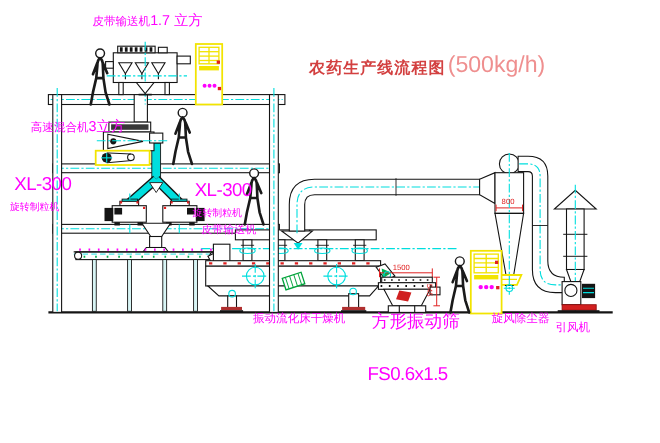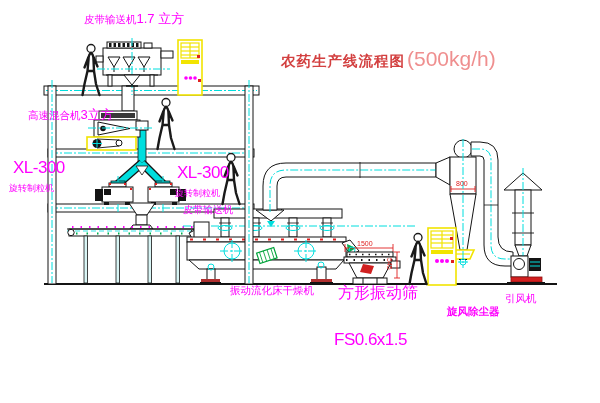--- a/index.html
+++ b/index.html
@@ -331,20 +331,20 @@
 <div class="lbl lbl-model" style="left:177px;top:164px;">XL-300</div>
 <div class="lbl" style="left:175px;top:189px;font-size:9px;">旋转制粒机</div>
 
 <div class="lbl lbl-sm" style="left:143px;top:205px;margin-left:40px;">皮带输送机</div>
 
 <div class="lbl" style="left:220px;top:285px;font-size:10.5px;margin-left:10px;">振动流化床干燥机</div>
 
 <div class="lbl" style="left:338px;top:285px;font-size:16px;">方形振动筛</div>
 <div class="lbl lbl-model" style="left:334px;top:296px;margin-top:35px;">FS0.6x1.5</div>
 
-<div class="lbl" style="left:447px;top:306px;font-size:10.5px;font-weight:bold;">旋风除尘器</div>
+<div class="lbl" style="left:447px;top:285px;font-size:10.5px;">旋风除尘器</div>
 <div class="lbl" style="left:505px;top:293px;font-size:10.5px;">引风机</div>
 
 <div class="dim" style="left:456px;top:180px;">800</div>
 <div class="dim" style="left:357px;top:240px;">1500</div>
 <div class="dim dim-rot" style="left:393px;top:258px;">545</div>
 
 </div>
 
 </body></html>

